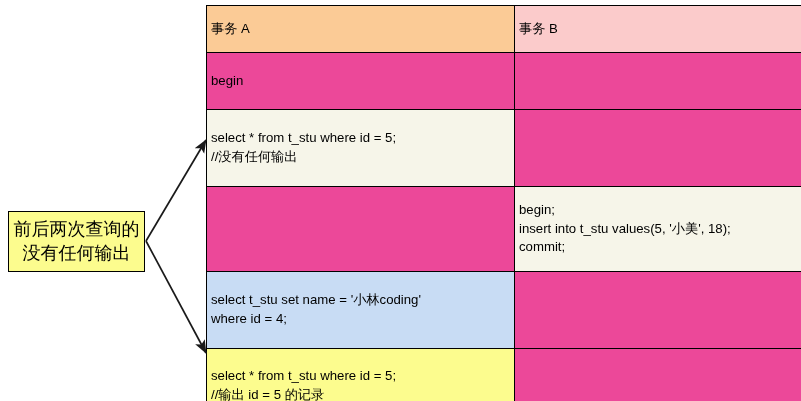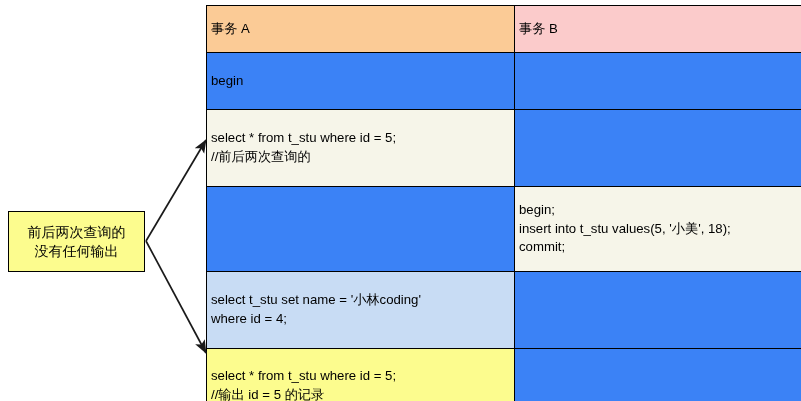--- a/index.html
+++ b/index.html
@@ -49,21 +49,21 @@
     background: #FBCB96;
     height: 42px;
     font-size: 14.5px;
   }
   th.head-b {
     background: #FBCBCB;
     height: 42px;
     font-size: 14.5px;
   }
 
-  td.fill-white  { background: #3b82f6; }
+  td.fill-white  { background: #ec4899; }
   td.fill-cream  { background: #F6F5E9; }
   td.fill-blue   { background: #C8DCF4; }
   td.fill-yellow { background: #FCFC8E; }
 
   tr.r-begin  td { height: 52px; }
   tr.r-sel1   td { height: 72px; }
   tr.r-insert td { height: 80px; }
   tr.r-update td { height: 72px; }
   tr.r-sel2   td { height: 70px; }
 
@@ -76,21 +76,21 @@
     top: 211px;
     width: 137px;
     height: 61px;
     background: #FCFC8E;
     border: 1.6px solid #000;
     box-sizing: border-box;
     display: flex;
     flex-direction: column;
     align-items: center;
     justify-content: center;
-    font-size: 14px;
+    font-size: 18px;
     line-height: 1.32;
     text-align: center;
   }
   #note-box .note-line { display: block; white-space: nowrap; }
 
   
   #arrow-layer {
     position: absolute;
     left: 0; top: 0;
     width: 801px;
@@ -114,21 +114,21 @@
       <tr class="r-begin">
         <td class="col-a fill-white">
           <span class="cell-line">begin</span>
         </td>
         <td class="col-b fill-white"></td>
       </tr>
 
       <tr class="r-sel1">
         <td class="col-a fill-cream">
           <span class="cell-line">select * from t_stu where id = 5;</span>
-          <span class="cell-line">//前后两次查询的</span>
+          <span class="cell-line">//没有任何输出</span>
         </td>
         <td class="col-b fill-white"></td>
       </tr>
 
       <tr class="r-insert">
         <td class="col-a fill-white"></td>
         <td class="col-b fill-cream">
           <span class="cell-line">begin;</span>
           <span class="cell-line">insert into t_stu values(5, '小美', 18);</span>
           <span class="cell-line">commit;</span>

